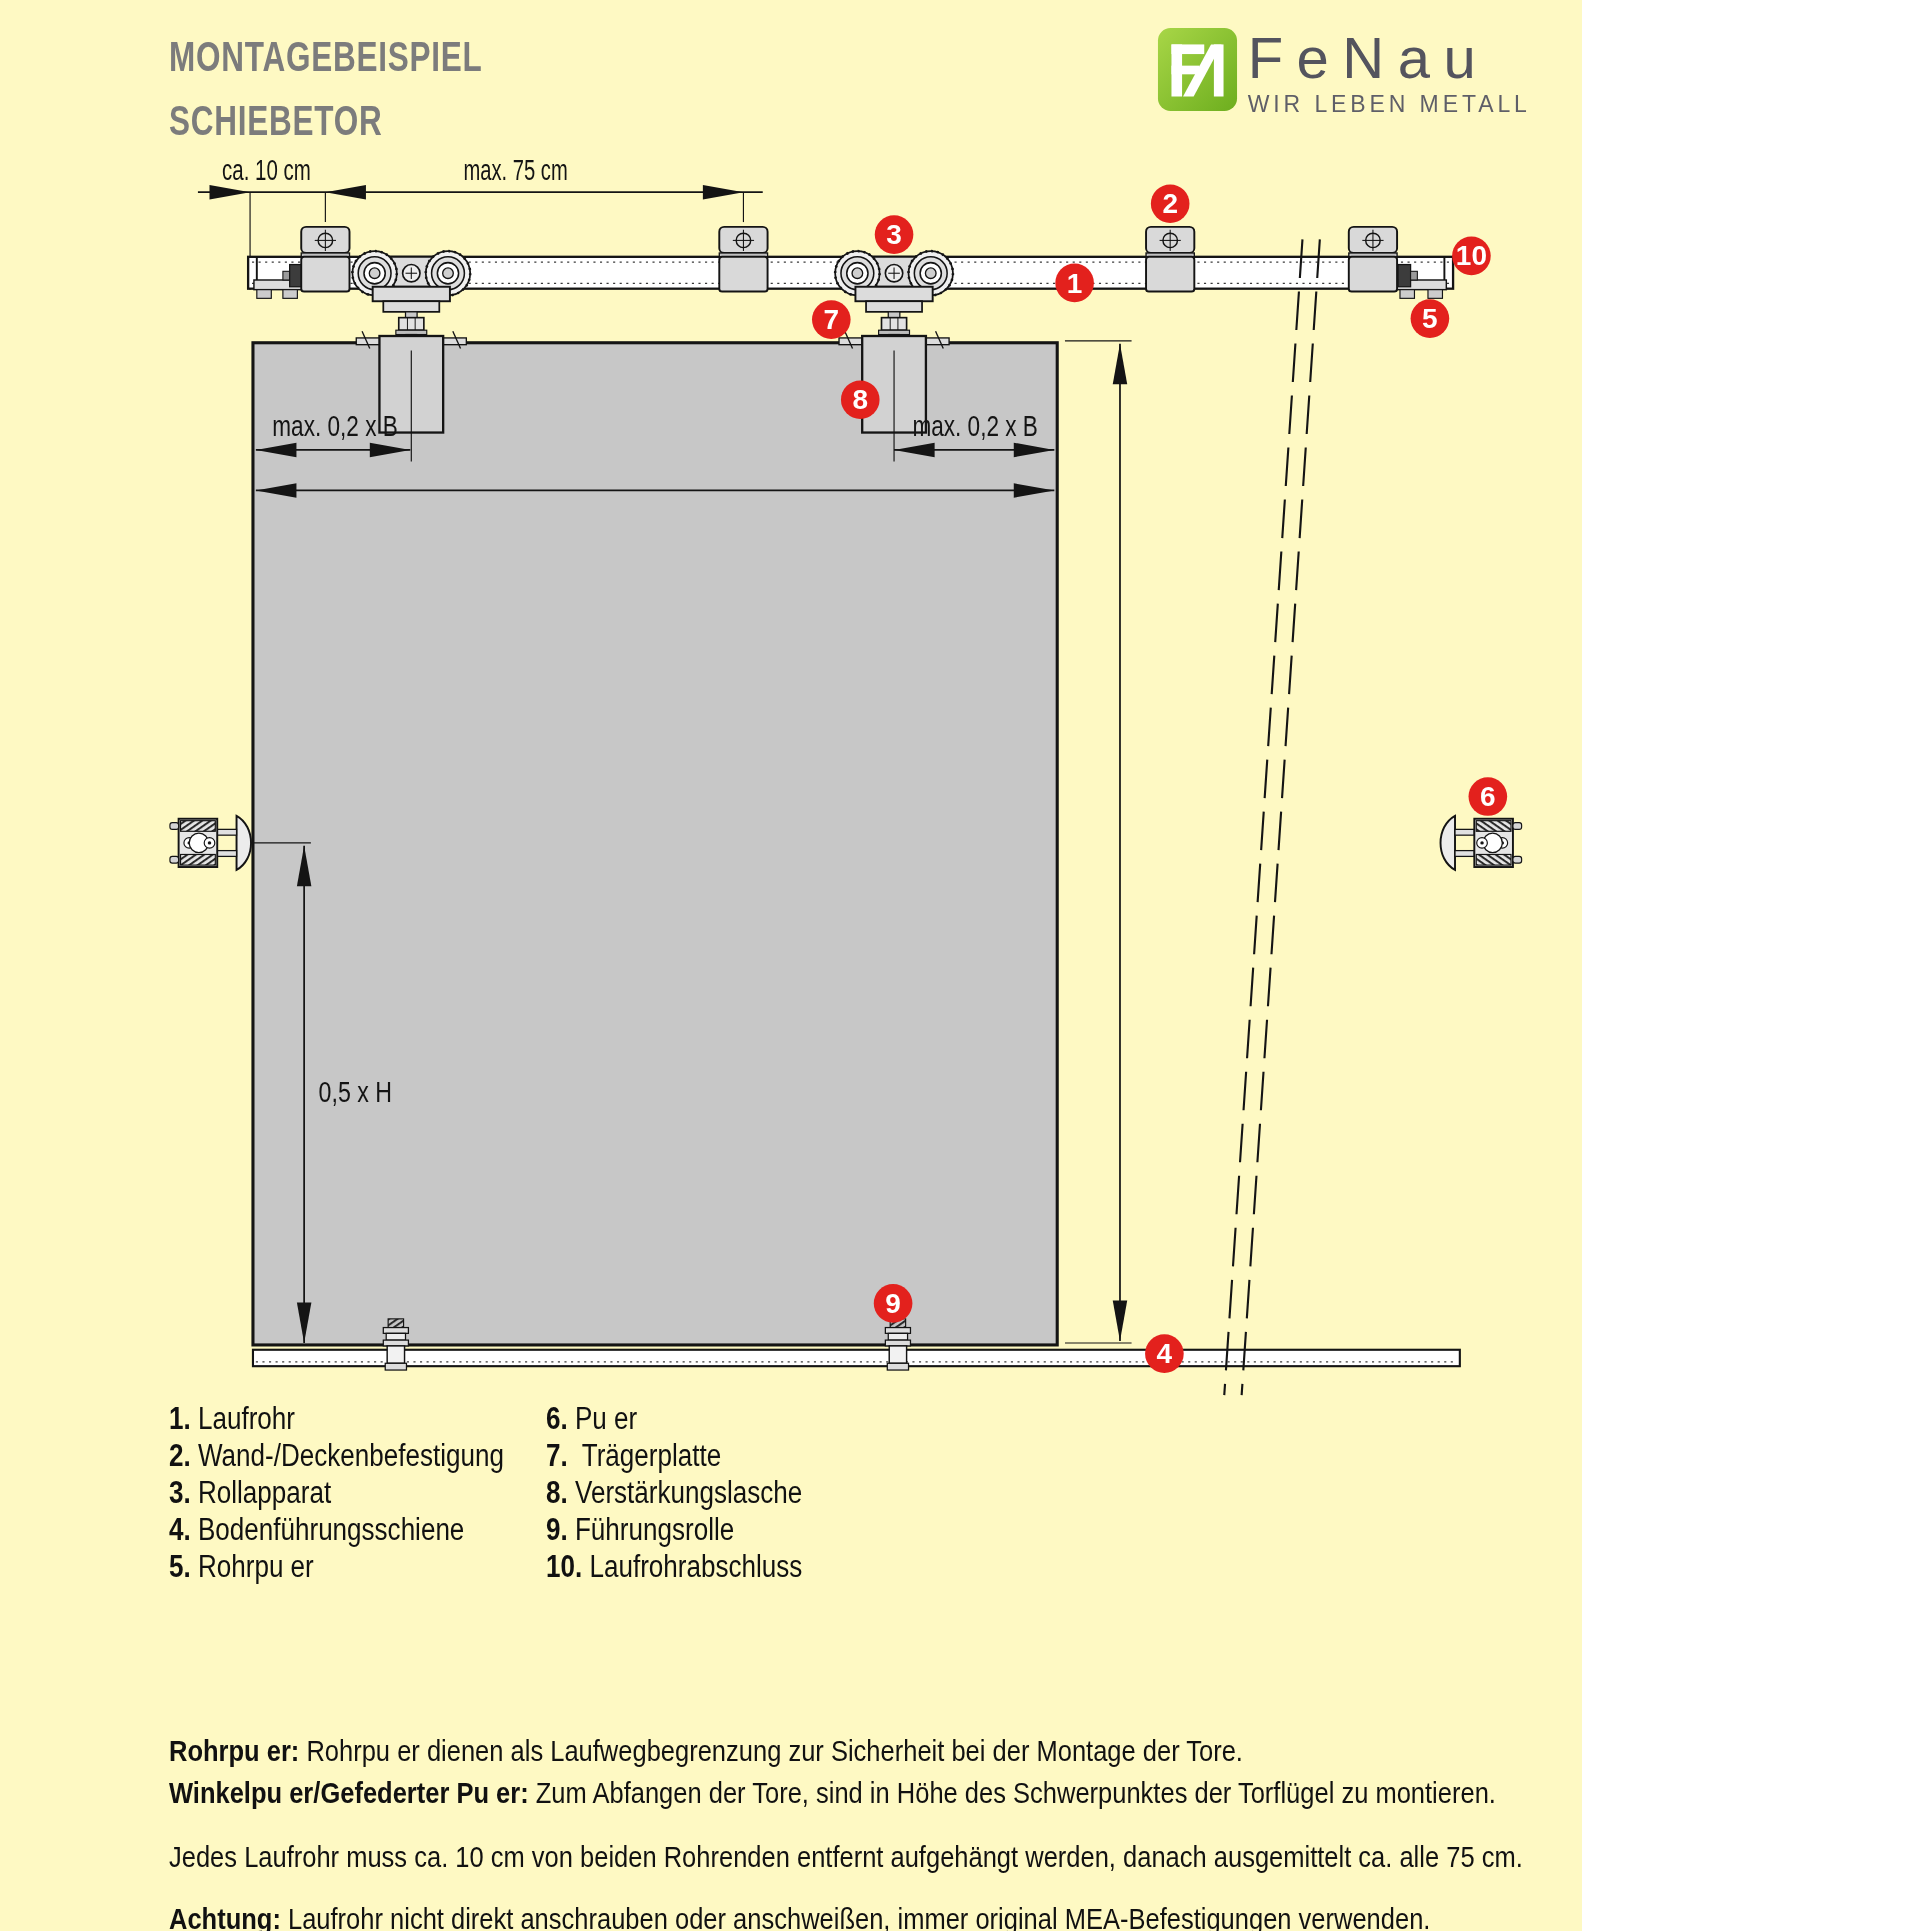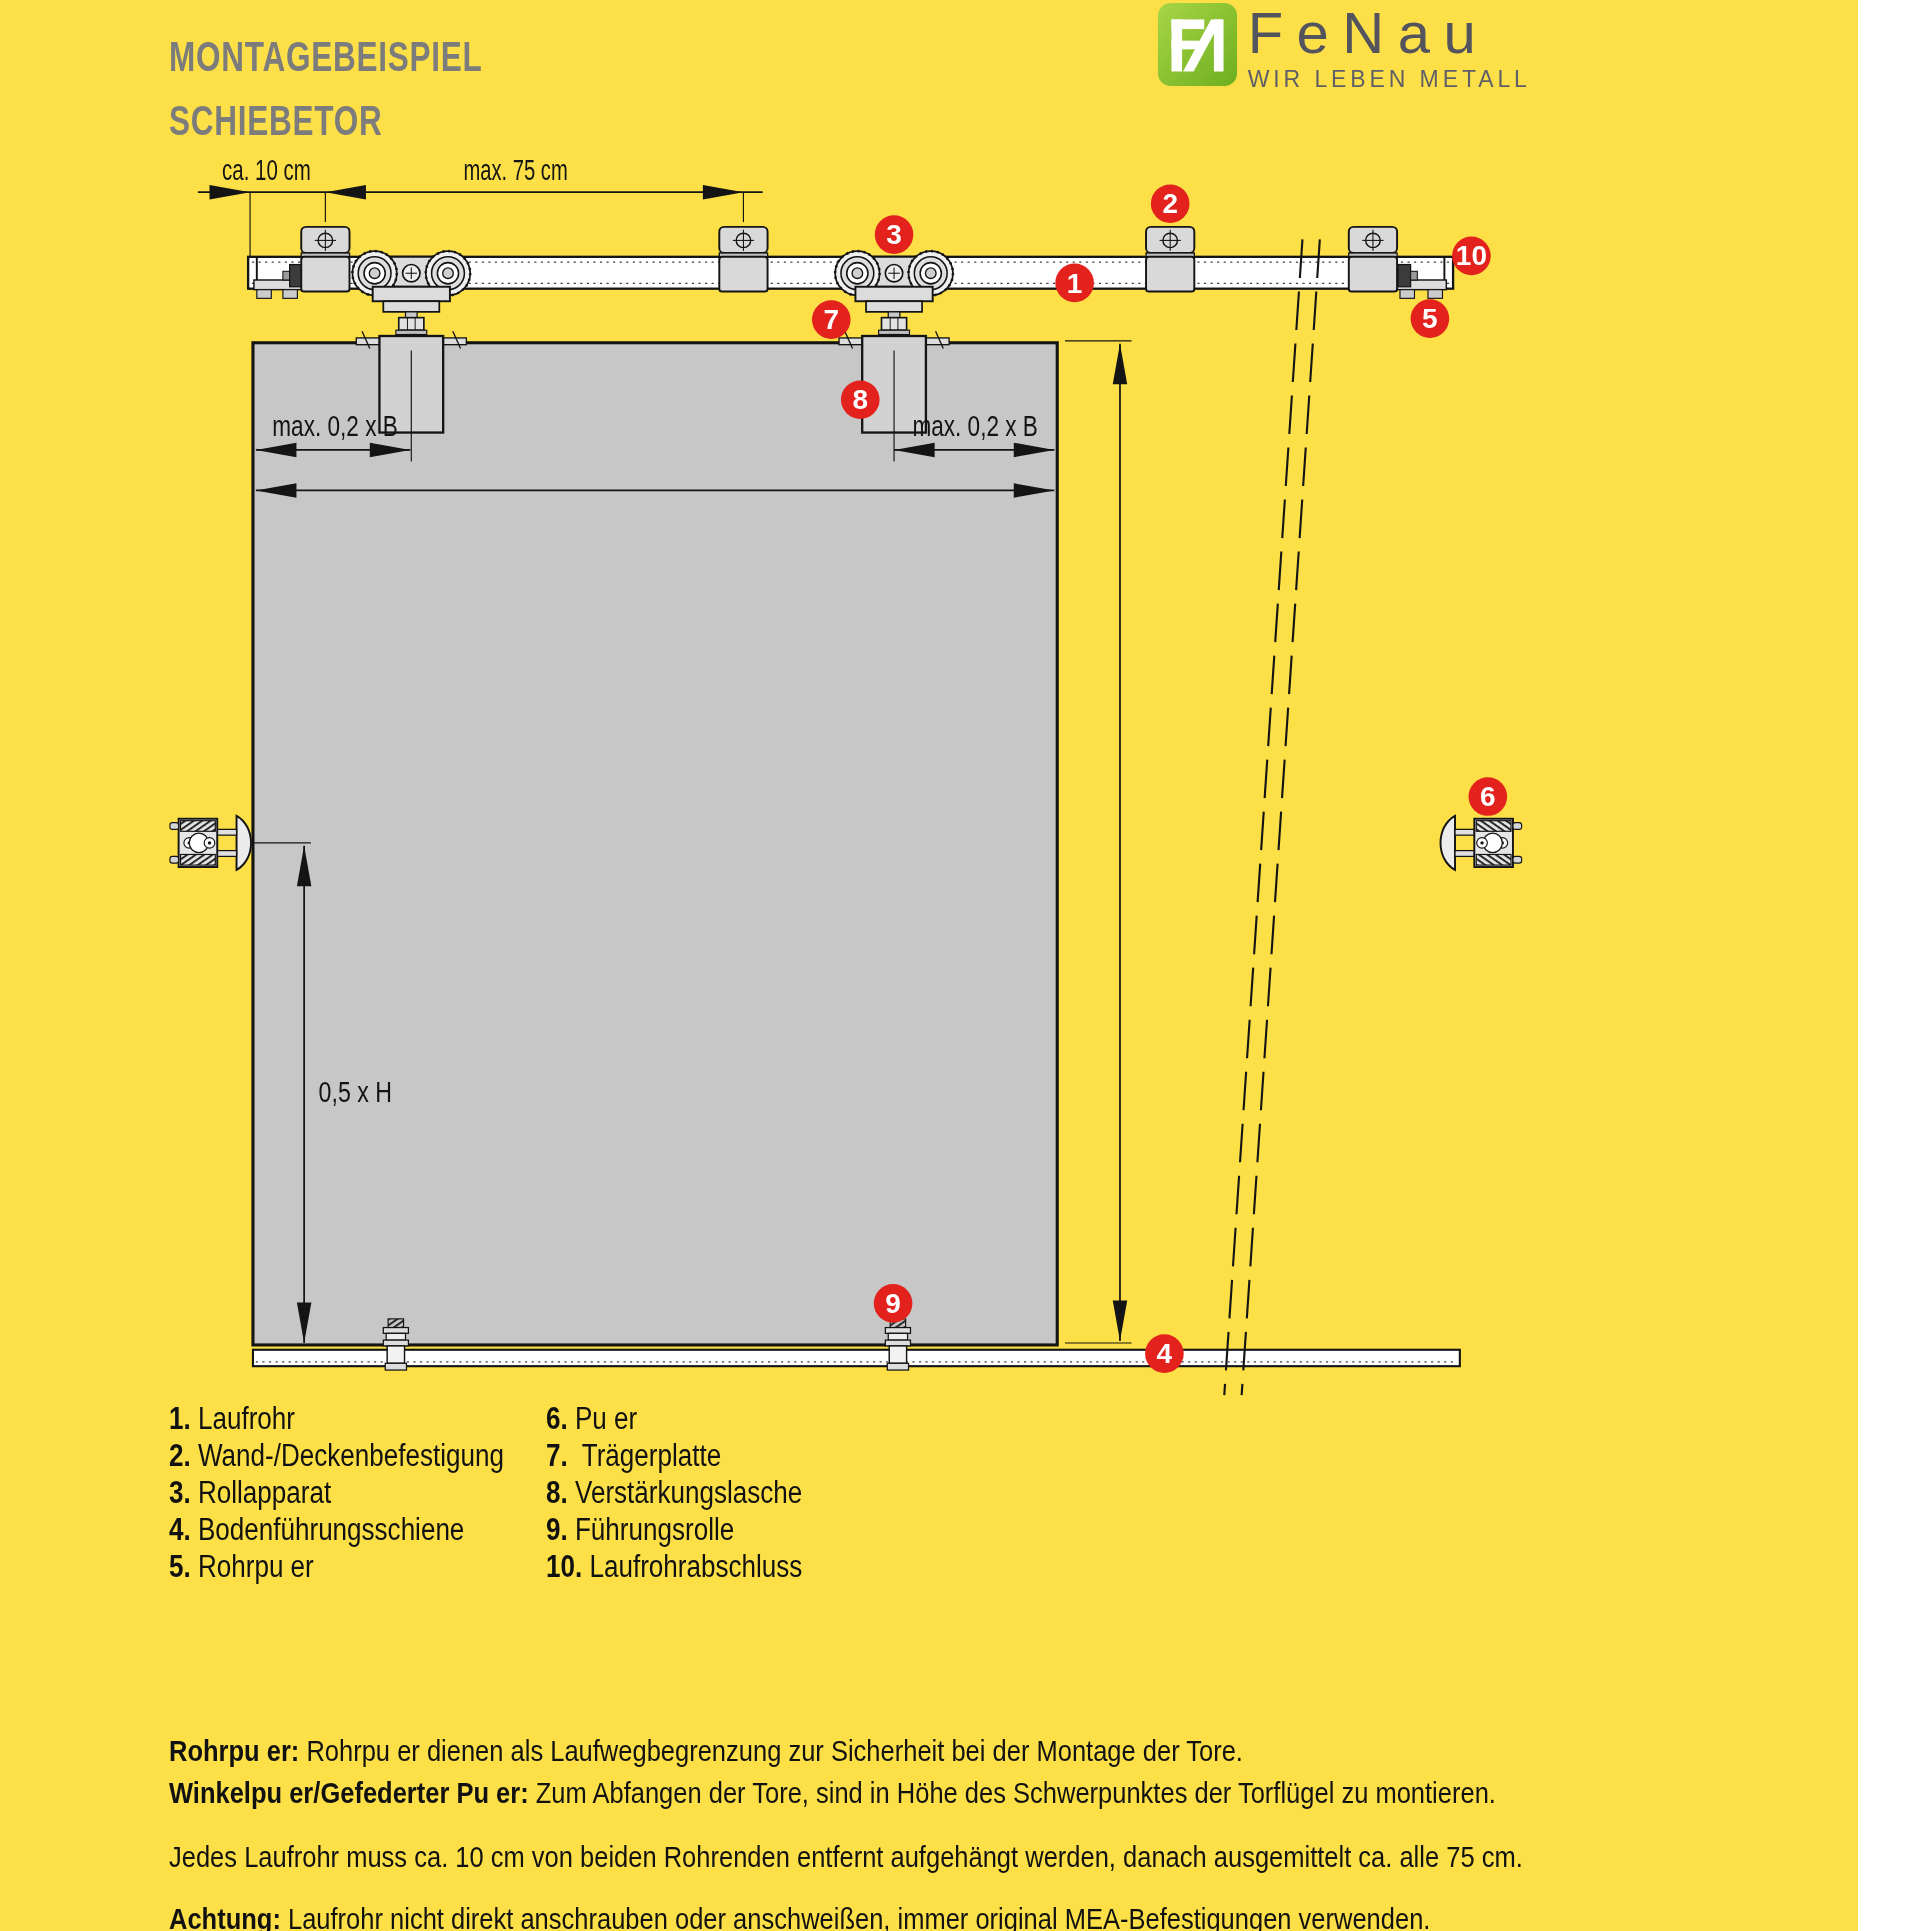--- a/index.html
+++ b/index.html
@@ -1,21 +1,21 @@
 <!DOCTYPE html>
 <html><head>
 <meta charset="utf-8">
 <style>
   html,body{margin:0;padding:0;background:#ffffff;}
-  #page{position:relative;width:1858px;height:1931px;background:#fde047;overflow:hidden;
+  #page{position:relative;width:1582px;height:1931px;background:#fef9c3;overflow:hidden;
         font-family:"Liberation Sans",sans-serif;color:#1a1a1a;}
   
   #title{position:absolute;left:169px;top:25px;font-size:42px;font-weight:bold;color:#7c7c7c;
          line-height:64px;letter-spacing:1px;transform:scaleX(0.75);transform-origin:left top;white-space:nowrap;}
-  #logo{position:absolute;left:1157px;top:2px;display:flex;align-items:flex-start;}
+  #logo{position:absolute;left:1157px;top:27px;display:flex;align-items:flex-start;}
   #logo-mark{width:81px;height:85px;}
   #logo-textcol{margin-left:9.7px;padding-top:1.9px;}
   #logo-word{font-size:58px;line-height:58px;color:#54545e;letter-spacing:13.5px;white-space:nowrap;}
   #logo-tag{font-size:23px;color:#5f5f68;letter-spacing:3.9px;margin-top:4px;white-space:nowrap;}
   
   .legend-col{position:absolute;font-size:31px;line-height:37px;color:#111;
               transform:scaleX(0.84);transform-origin:left top;white-space:nowrap;}
   #legend-col1{left:169px;top:1400px;}
   #legend-col2{left:546px;top:1400px;}
   .legend-row b{font-weight:bold;}

